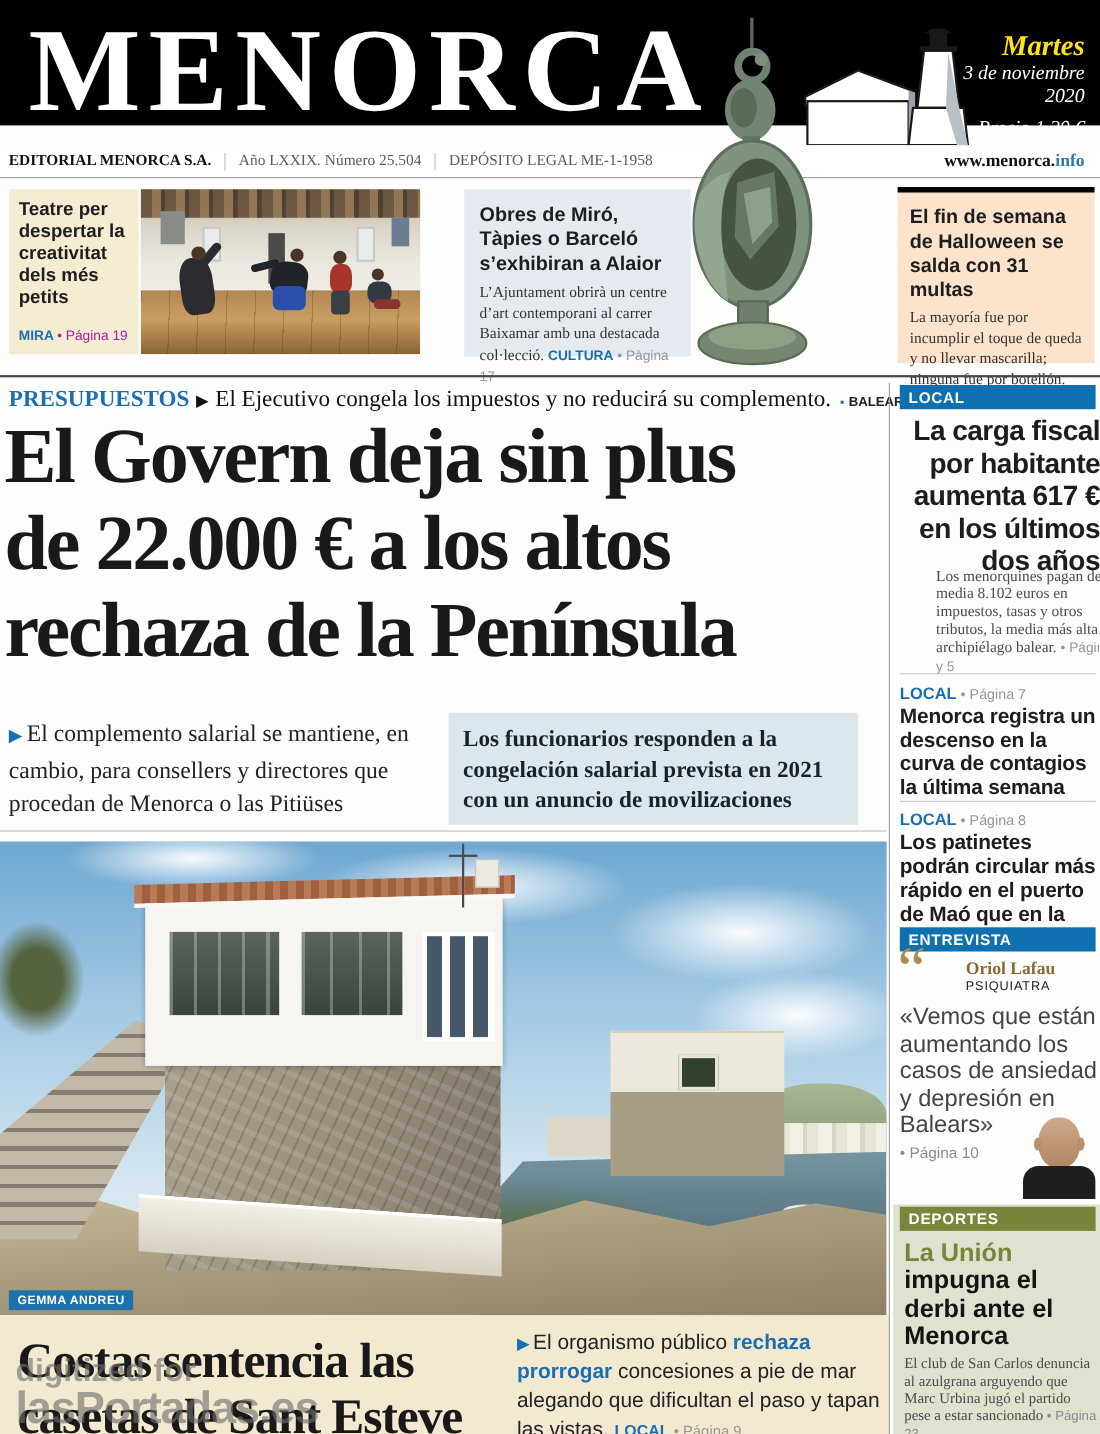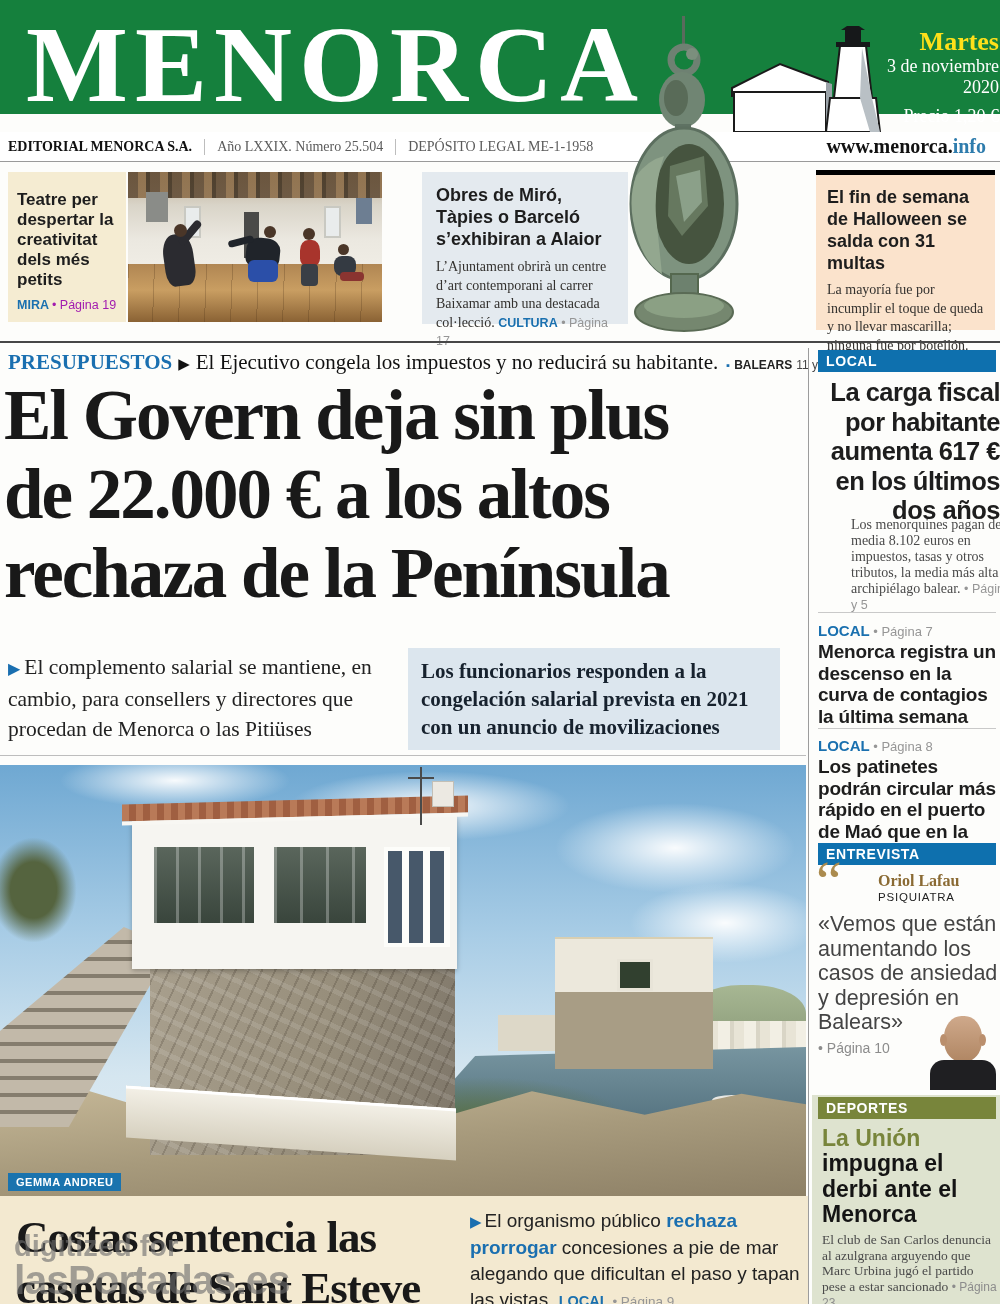--- a/index.html
+++ b/index.html
@@ -1,40 +1,40 @@
 <!DOCTYPE html>
 <html><head>
 <meta charset="utf-8">
 <style>
   html,body{margin:0;padding:0;background:#e9e9e9;}
   #page{position:relative;width:1000px;height:1304px;margin:0 auto;background:#fdfdfb;
         overflow:hidden;font-family:"Liberation Sans",sans-serif;color:#1a1a1a;}
   .abs{position:absolute;}
 
   
-  .masthead{left:0;top:0;width:1000px;height:114px;background:#15803d;}
+  .masthead{left:0;top:0;width:1000px;height:114px;background:#000000;}
   .mast-title{left:26px;top:2px;font-family:"Liberation Serif",serif;font-weight:bold;
               font-size:108px;letter-spacing:7px;color:#fff;line-height:125px;}
-  .mast-date{right:1px;top:28px;text-align:right;font-family:"Liberation Serif",serif;color:#fff;}
+  .mast-date{right:14px;top:28px;text-align:right;font-family:"Liberation Serif",serif;color:#fff;font-style:italic;}
   .mast-day{font-size:26px;font-weight:bold;color:#ffe01a;line-height:28px;}
   .mast-d1,.mast-d2{font-size:18px;line-height:21px;}
   .mast-price{font-size:18px;line-height:21px;margin-top:8px;}
   .lighthouse{left:728px;top:26px;}
 
   
   .info-strip{left:0;top:132px;width:1000px;height:29px;background:#fff;border-bottom:1px solid #9a9a9a;
               display:flex;align-items:center;font-family:"Liberation Serif",serif;font-size:14px;}
   .info-strip .pub{font-weight:bold;color:#111;margin-left:8px;}
   .info-strip .sep{width:1px;height:16px;background:#bdbdbd;margin:0 12px;}
   .info-strip .muted{color:#5a5a5a;}
-  .info-site{margin-left:auto;margin-right:14px;font-weight:bold;font-size:20px;color:#111;}
+  .info-site{margin-left:auto;margin-right:14px;font-weight:bold;font-size:16px;color:#111;}
   .info-site .suffix{color:#2e7cad;}
 
   
-  .box-teatre{left:8px;top:172px;width:118px;height:150px;background:#f5ecd2;box-sizing:border-box;padding:18px 9px;}
+  .box-teatre{left:8px;top:172px;width:118px;height:150px;background:#f5ecd2;box-sizing:border-box;padding:8px 9px;}
   .box-teatre h3{margin:0;font-size:17px;line-height:20px;color:#1d1d1d;}
   .box-meta{font-size:12.5px;font-weight:bold;color:#1a70af;}
   .box-meta .pg{font-weight:normal;color:#a21caf;}
   .box-teatre .box-meta{position:absolute;left:9px;bottom:10px;}
 
   .box-obres{left:422px;top:172px;width:206px;height:152px;background:#e4eaef;box-sizing:border-box;padding:12px 14px;}
   .box-obres h3{margin:0 0 8px 0;font-size:18px;line-height:22px;color:#1d1d1d;}
   .box-body{font-family:"Liberation Serif",serif;font-size:14px;line-height:18.5px;color:#33312e;}
   .box-body .sec{font-family:"Liberation Sans",sans-serif;font-size:12.5px;font-weight:bold;color:#1a70af;}
   .box-body .pg{font-family:"Liberation Sans",sans-serif;font-size:12.5px;color:#969696;}
@@ -283,21 +283,21 @@
   </svg>
 
   <div class="abs box-hallo">
     <h3>El fin de semana de Halloween se salda con 31 multas</h3>
     <div class="box-body"><span>La mayoría fue por incumplir el toque de queda y no llevar mascarilla; ninguna fue por botellón. </span><span class="sec">LOCAL</span><span class="pg"> • Página 6</span></div>
   </div>
 
   <div class="abs rule-top"></div>
 
   <div class="abs kicker">
-    <span class="lbl">PRESUPUESTOS</span><span class="arr">▶</span><span class="txt">El Ejecutivo congela los impuestos y no reducirá su habitante.</span><span class="sq">▪</span><span class="refsec">BALEARS</span> <span class="refpg">11 y 12</span>
+    <span class="lbl">PRESUPUESTOS</span><span class="arr">▶</span><span class="txt">El Ejecutivo congela los impuestos y no reducirá su complemento.</span><span class="sq">▪</span><span class="refsec">BALEARS</span> <span class="refpg">11 y 12</span>
   </div>
 
   <div class="abs headline">
     <div>El Govern deja sin plus</div>
     <div>de 22.000 € a los altos</div>
     <div>rechaza de la Península</div>
   </div>
 
   <div class="abs sub-left">
     <span class="arr">▶</span><span>El complemento salarial se mantiene, en cambio, para consellers y directores que procedan de Menorca o las Pitiüses</span>

